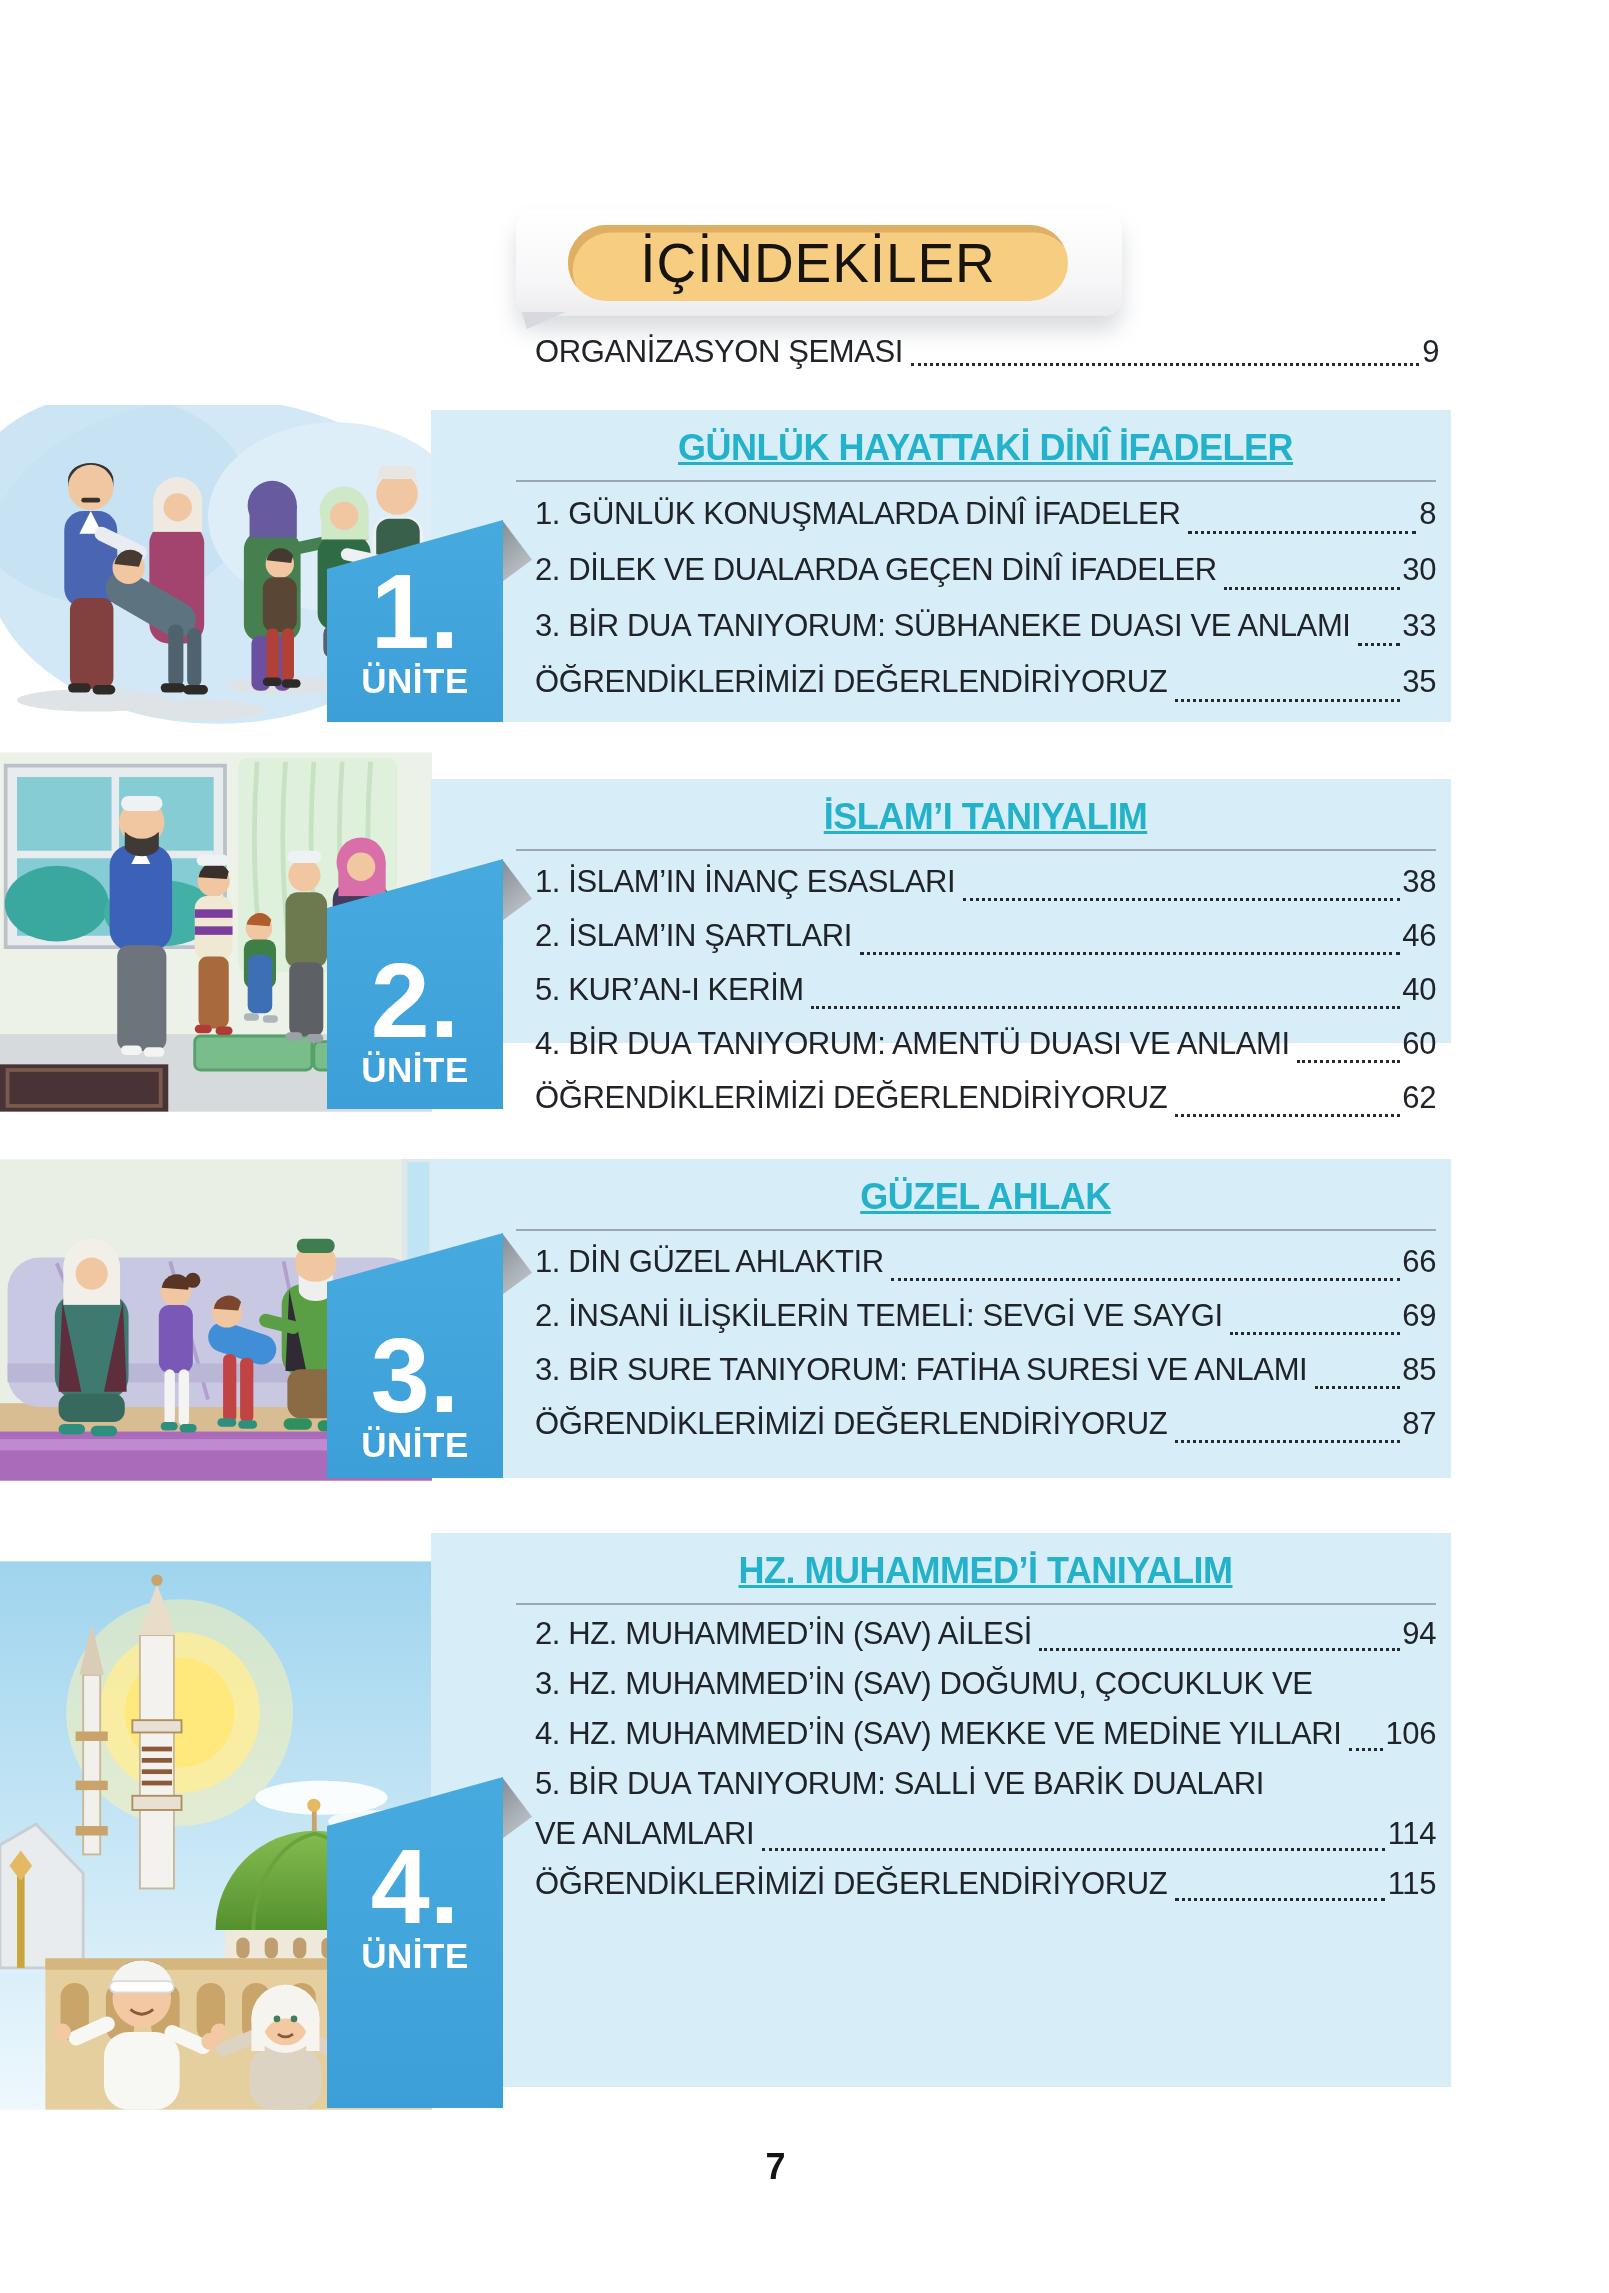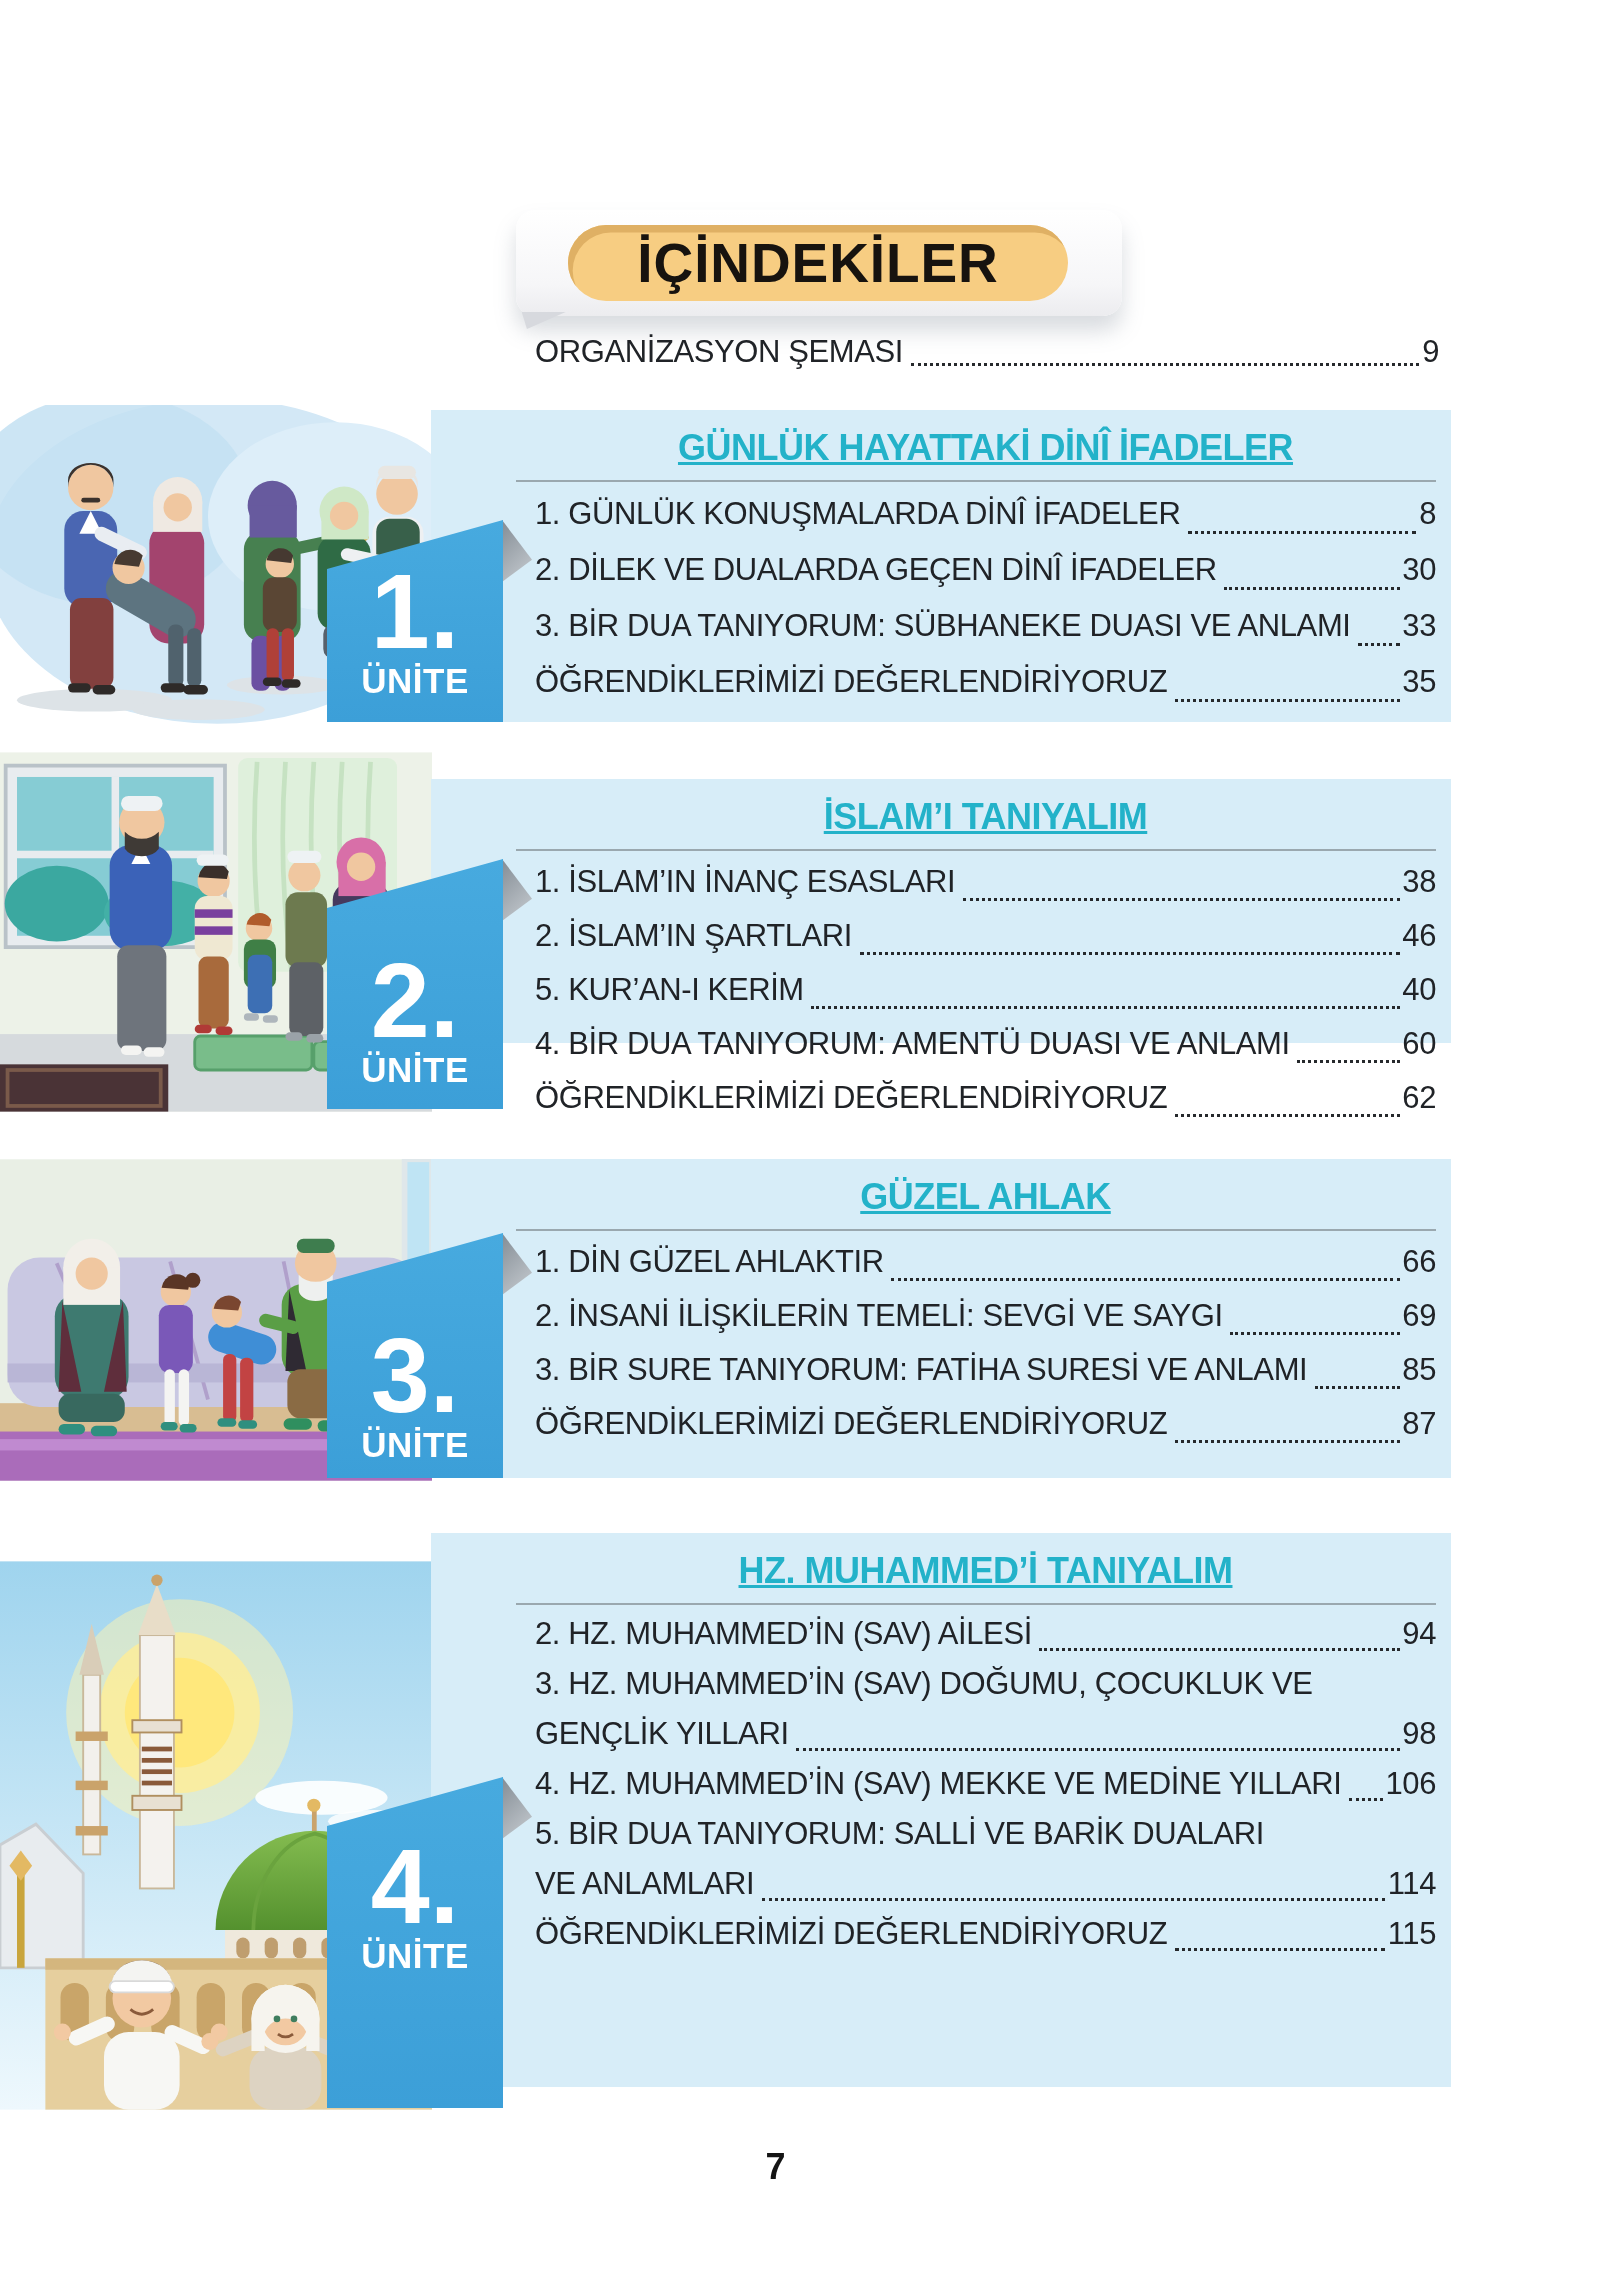--- a/index.html
+++ b/index.html
@@ -7,21 +7,21 @@
         font-family:"Liberation Sans","DejaVu Sans",sans-serif;color:#1f2226;}
 
   
   .banner-wrap{position:absolute;left:516px;top:210px;width:606px;height:106px;}
   .banner-ribbon{position:absolute;inset:0;background:linear-gradient(180deg,#ffffff 0%,#f6f6f8 70%,#ececef 100%);
         border-radius:19px;box-shadow:0 15px 21px rgba(120,130,145,.28);}
   .banner-fold{position:absolute;left:5.7px;top:102px;width:44px;height:17px;background:#d7d9de;
         clip-path:polygon(0 0,100% 0,12% 100%);}
   .banner-pill{position:absolute;left:52px;top:15px;width:500px;height:76px;border-radius:38px;
         background:#f7cd82;box-shadow:inset 4.7px 7.6px 0 #dfb064;display:flex;align-items:center;justify-content:center;}
-  .banner-title{font-size:55px;font-weight:700;letter-spacing:0.9px;color:#17130f;}
+  .banner-title{font-size:55px;font-weight:400;letter-spacing:0.9px;color:#17130f;}
 
   
   .toc-line{display:flex;align-items:flex-end;height:var(--lh,54px);}
   .toc-line .lbl,.toc-line .pg{line-height:var(--lh,54px);white-space:nowrap;font-size:31px;letter-spacing:-0.4px;color:#202327;}
   .toc-line .dots{flex:1 1 auto;min-width:15px;border-bottom:3.2px dotted #26292c;margin:0 2.8px 8.5px 7.6px;}
 
   .top-entry{position:absolute;left:535px;top:329px;width:904px;text-align:center;--lh:45px;}
 
   
   .unit-box{position:absolute;left:431px;width:1020px;background:#d7edf8;padding:9.5px 15px 0 104px;box-sizing:border-box;}
@@ -484,25 +484,20 @@
     <div class="entries">
         <div class="toc-line">
           <span class="lbl">2. HZ. MUHAMMED’İN (SAV) AİLESİ</span>
           <span class="dots"></span>
           <span class="pg">94</span>
         </div>
         <div class="toc-line no-leader">
           <span class="lbl">3. HZ. MUHAMMED’İN (SAV) DOĞUMU, ÇOCUKLUK VE</span>
         </div>
         <div class="toc-line">
-          <span class="lbl">GENÇLİK YILLARI</span>
-          <span class="dots"></span>
-          <span class="pg">98</span>
-        </div>
-        <div class="toc-line">
           <span class="lbl">4. HZ. MUHAMMED’İN (SAV) MEKKE VE MEDİNE YILLARI</span>
           <span class="dots"></span>
           <span class="pg">106</span>
         </div>
         <div class="toc-line no-leader">
           <span class="lbl">5. BİR DUA TANIYORUM: SALLİ VE BARİK DUALARI</span>
         </div>
         <div class="toc-line">
           <span class="lbl">VE ANLAMLARI</span>
           <span class="dots"></span>

